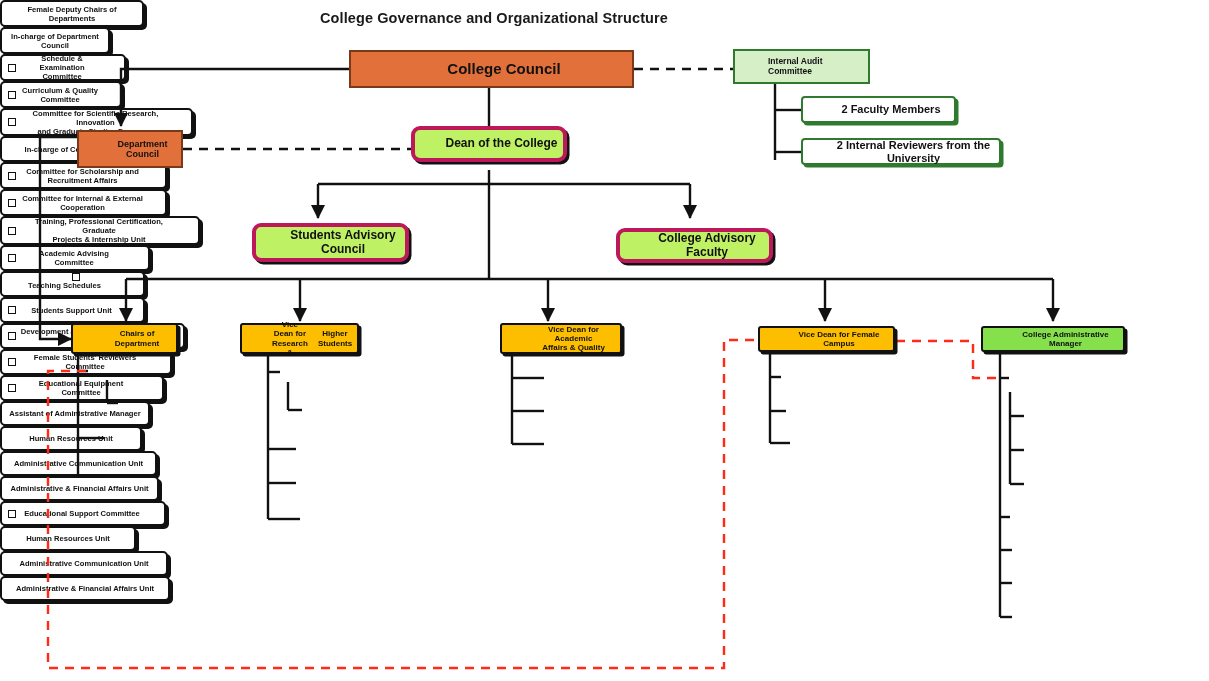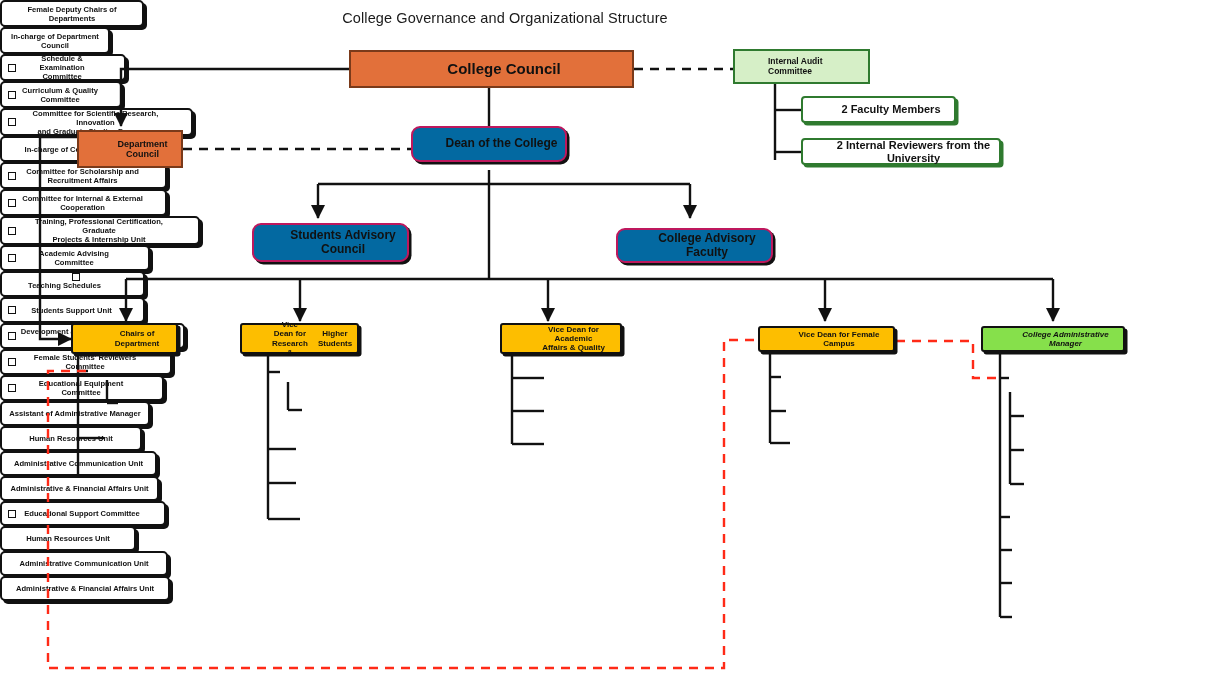--- a/index.html
+++ b/index.html
@@ -7,43 +7,43 @@
   body{
     width:1209px; height:681px; position:relative;
     font-family:"Liberation Sans", sans-serif;
     overflow:hidden;
   }
   #chart-root{ position:absolute; inset:0; }
 
   #wires{ position:absolute; left:0; top:0; width:1209px; height:681px; pointer-events:none; }
 
   .title{
-    position:absolute; left:15px; top:10px; width:980px; text-align:center;
-    font-size:14.5px; font-weight:normal; color:#1a1a1a; letter-spacing:.1px;
+    position:absolute; left:4px; top:10px; width:980px; text-align:center;
+    font-size:14.5px; font-weight:bold; color:#1a1a1a; letter-spacing:.1px;
   }
 
   .node{
     position:absolute;
     display:flex; align-items:center; justify-content:center;
     text-align:center; font-weight:bold; color:#111111;
     line-height:1.16; z-index:5;padding-left:25px;
   }
   .node .lbl{ display:block; padding:0 5px; }
 
   
   .n-council{
     background:#e2703a; border:2px solid #7a3a1a;
     font-size:15px; color:#111;
   }
   .n-deptcouncil{
     background:#e2703a; border:2px solid #7a3a1a;
     font-size:9px;
   }
   .n-amber{
-    background:#0369a1; border:2px solid #be185d; border-radius:9px;
+    background:#bef264; border:4px solid #be185d; border-radius:9px;
     font-size:12px;
     box-shadow:2.5px 2.5px 0 0 #111;
   }
   .n-amber-sm{
     background:#fdbe00; border:2px solid #111; border-radius:3px;
     font-size:8px;
     box-shadow:2.5px 2.5px 0 0 #111;
   }
   .n-green-hdr{
     background:#d6efc7; border:2px solid #2f7a2f;
@@ -52,21 +52,20 @@
   .n-green-hdr .lbl{ padding-left:8px; text-align:left; }
   .n-green-leaf{
     background:#ffffff; border:2px solid #2f7a2f; border-radius:4px;
     font-size:11px;
     box-shadow:2.5px 2.5px 0 0 #2f7a2f;
   }
   .n-mgr{
     background:#86e04b; border:2px solid #111; border-radius:3px;
     font-size:8px;
     box-shadow:2.5px 2.5px 0 0 #111;
-    font-style:italic;
   }
 
   
   .leaf{
     background:#ffffff; border:2px solid #111; border-radius:5px;
     font-size:7.6px; font-weight:bold; color:#111;
     box-shadow:3px 3px 0 0 #111;
     display:flex; align-items:center; z-index:6;
   }
   .leaf .lbl{ flex:1; text-align:center; padding:0 4px; }

